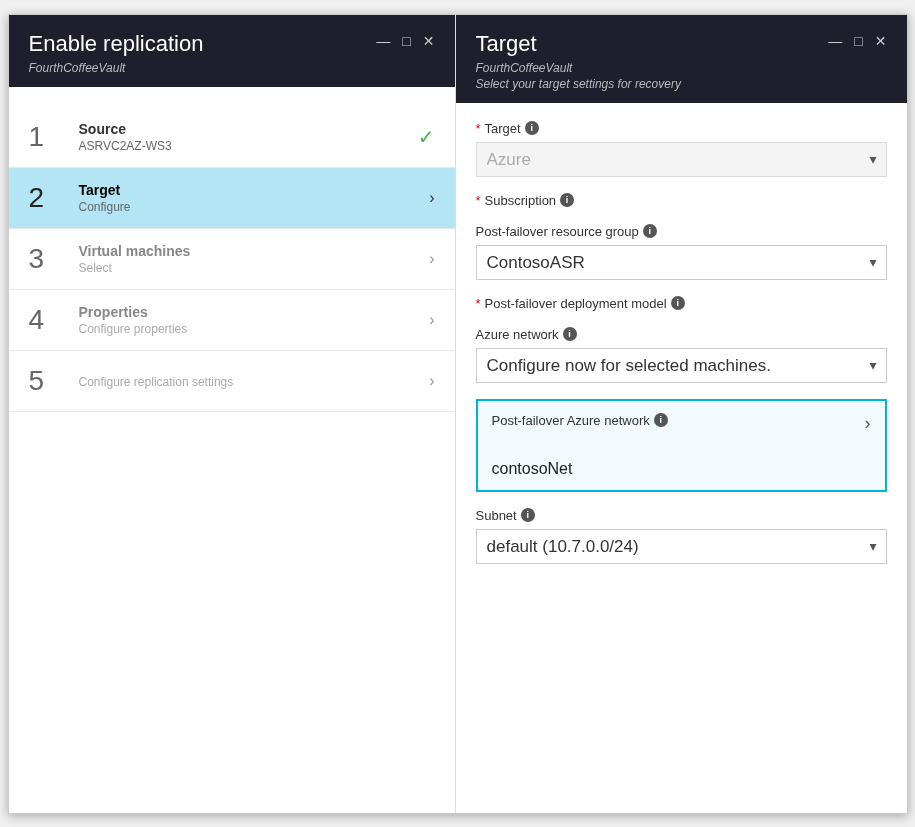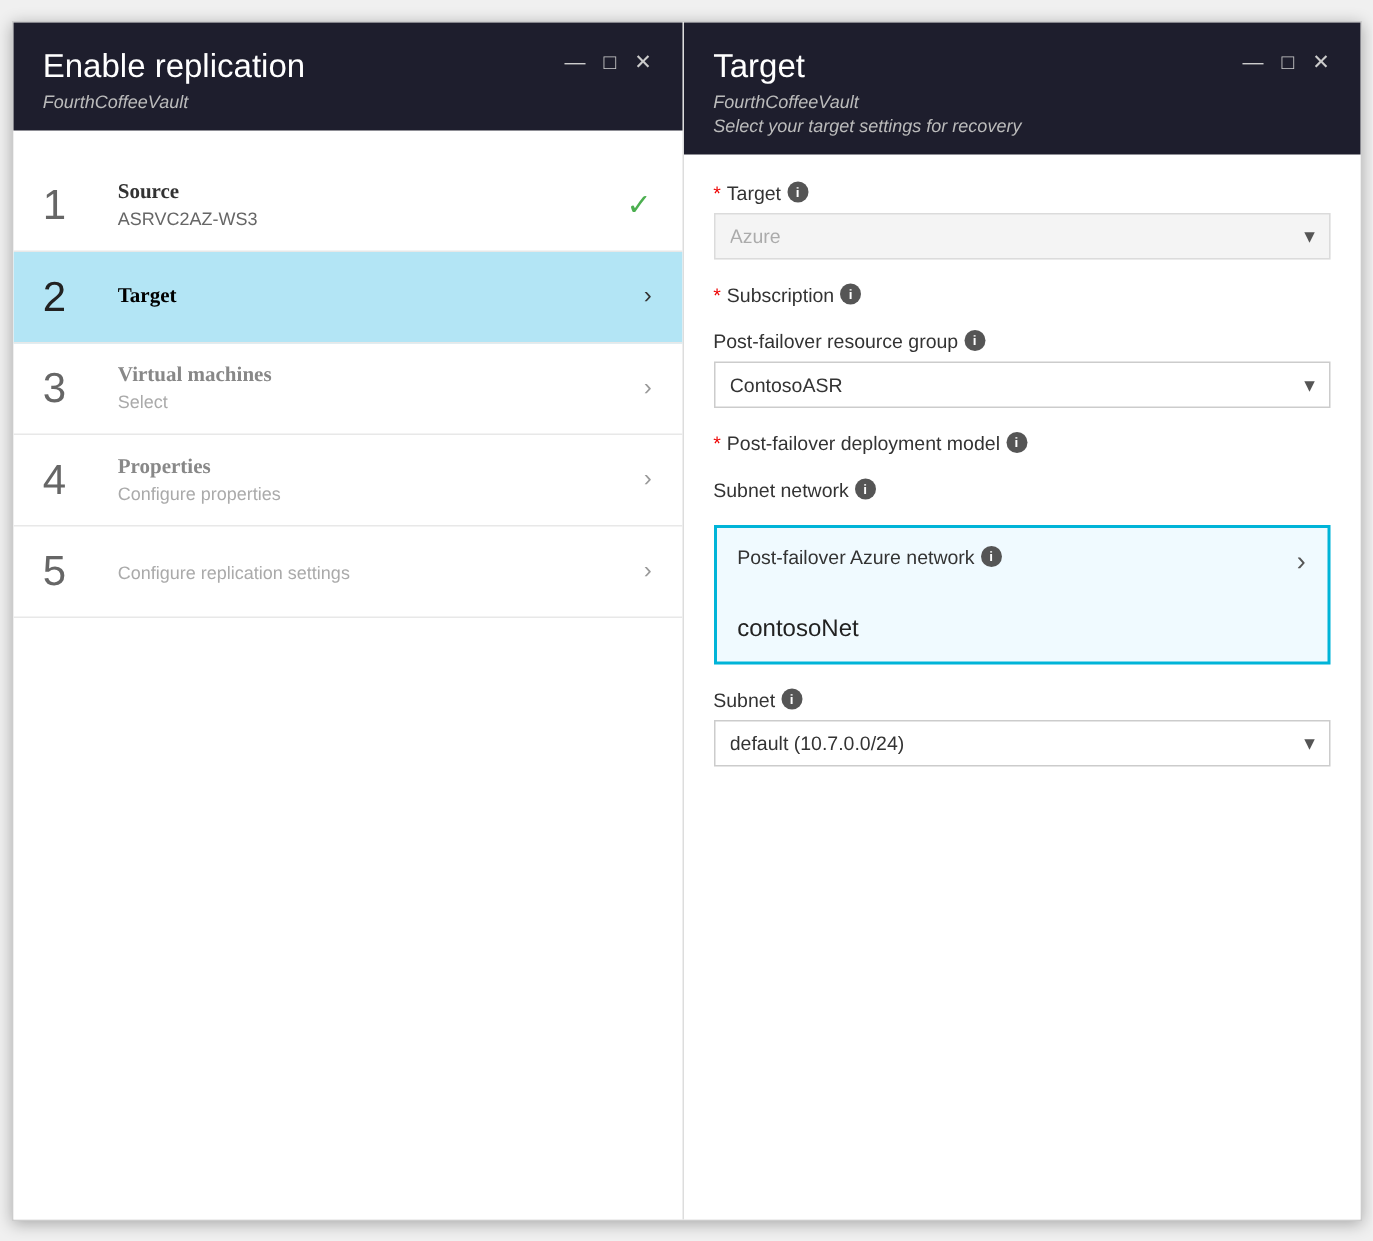--- a/index.html
+++ b/index.html
@@ -88,21 +88,20 @@
       color: #222;
     }
     .step-text {
       flex: 1;
       margin-left: 10px;
     }
     .step-title {
       font-size: 14px;
       font-weight: 600;
       color: #333;
-      font-family: Liberation Serif, serif;
     }
     .step-item.active .step-title {
       color: #000;
     }
     .step-item:not(.active):not(.completed) .step-title {
       color: #888;
     }
     .step-subtitle {
       font-size: 12px;
       color: #666;
@@ -165,21 +164,21 @@
       color: #fff;
       font-size: 9px;
       font-weight: bold;
       cursor: pointer;
     }
     .form-select {
       width: 100%;
       padding: 7px 30px 7px 10px;
       border: 1px solid #ccc;
       background: #fff;
-      font-size: 13px;
+      font-size: 17px;
       color: #333;
       appearance: none;
       -webkit-appearance: none;
       cursor: pointer;
       position: relative;
     }
     .form-select.disabled {
       background: #f0f0f0;
       color: #888;
       cursor: default;
@@ -254,20 +253,21 @@
           <div class="step-title">Source</div>
           <div class="step-subtitle">ASRVC2AZ-WS3</div>
         </div>
         <div class="step-check">✓</div>
       </div>
 
       <div class="step-item active">
         <div class="step-number">2</div>
         <div class="step-text">
           <div class="step-title">Target</div>
+          <div class="step-subtitle">Configure</div>
         </div>
         <div class="step-arrow">›</div>
       </div>
 
       <div class="step-item">
         <div class="step-number">3</div>
         <div class="step-text">
           <div class="step-title">Virtual machines</div>
           <div class="step-subtitle">Select</div>
         </div>
@@ -347,22 +347,27 @@
       <div class="form-group">
         <div class="form-label">
           <span class="required-star">*</span>
           <span>Post-failover deployment model</span>
           <span class="info-icon">i</span>
         </div>
       </div>
 
       <div class="form-group">
         <div class="form-label">
-          <span>Subnet network</span>
-          <span class="info-icon">i</span>
+          <span>Azure network</span>
+          <span class="info-icon">i</span>
+        </div>
+        <div class="select-wrapper">
+          <select class="form-select">
+            <option>Configure now for selected machines.</option>
+          </select>
         </div>
       </div>
 
       <div class="azure-network-box">
         <div class="azure-network-box-left">
           <div class="azure-network-label">
             <span>Post-failover Azure network</span>
             <span class="info-icon">i</span>
           </div>
           <div class="azure-network-value">contosoNet</div>

